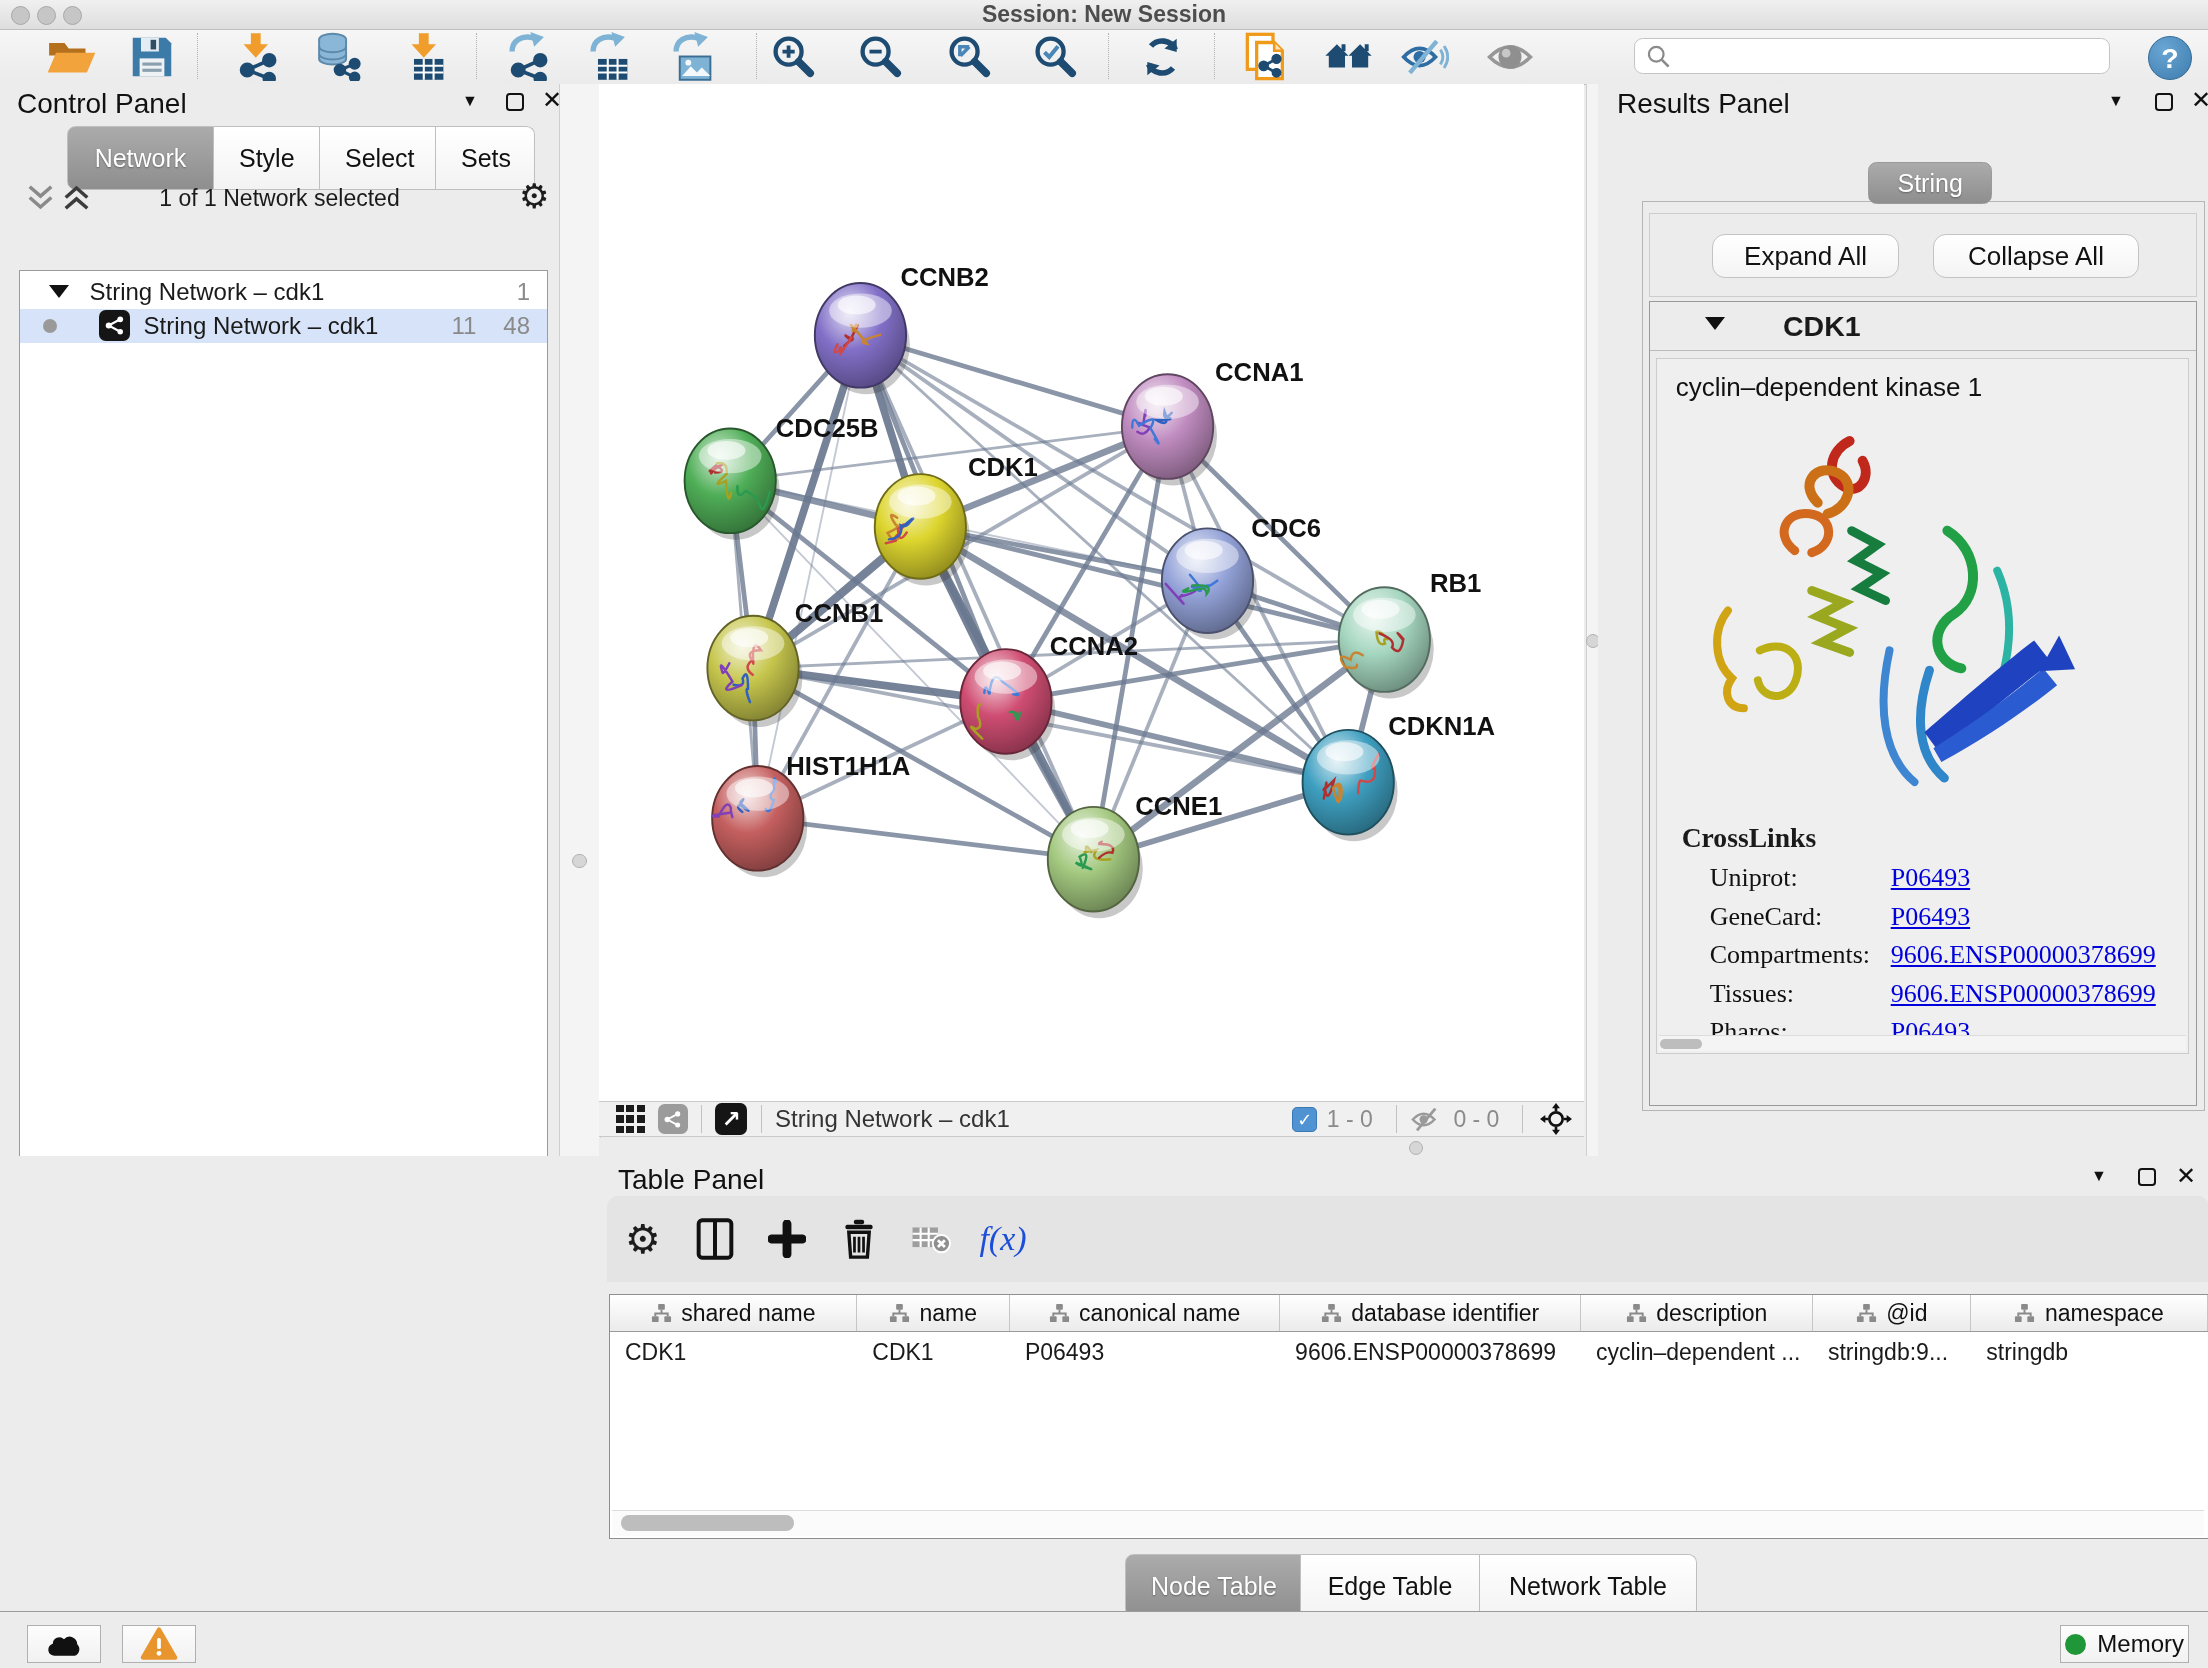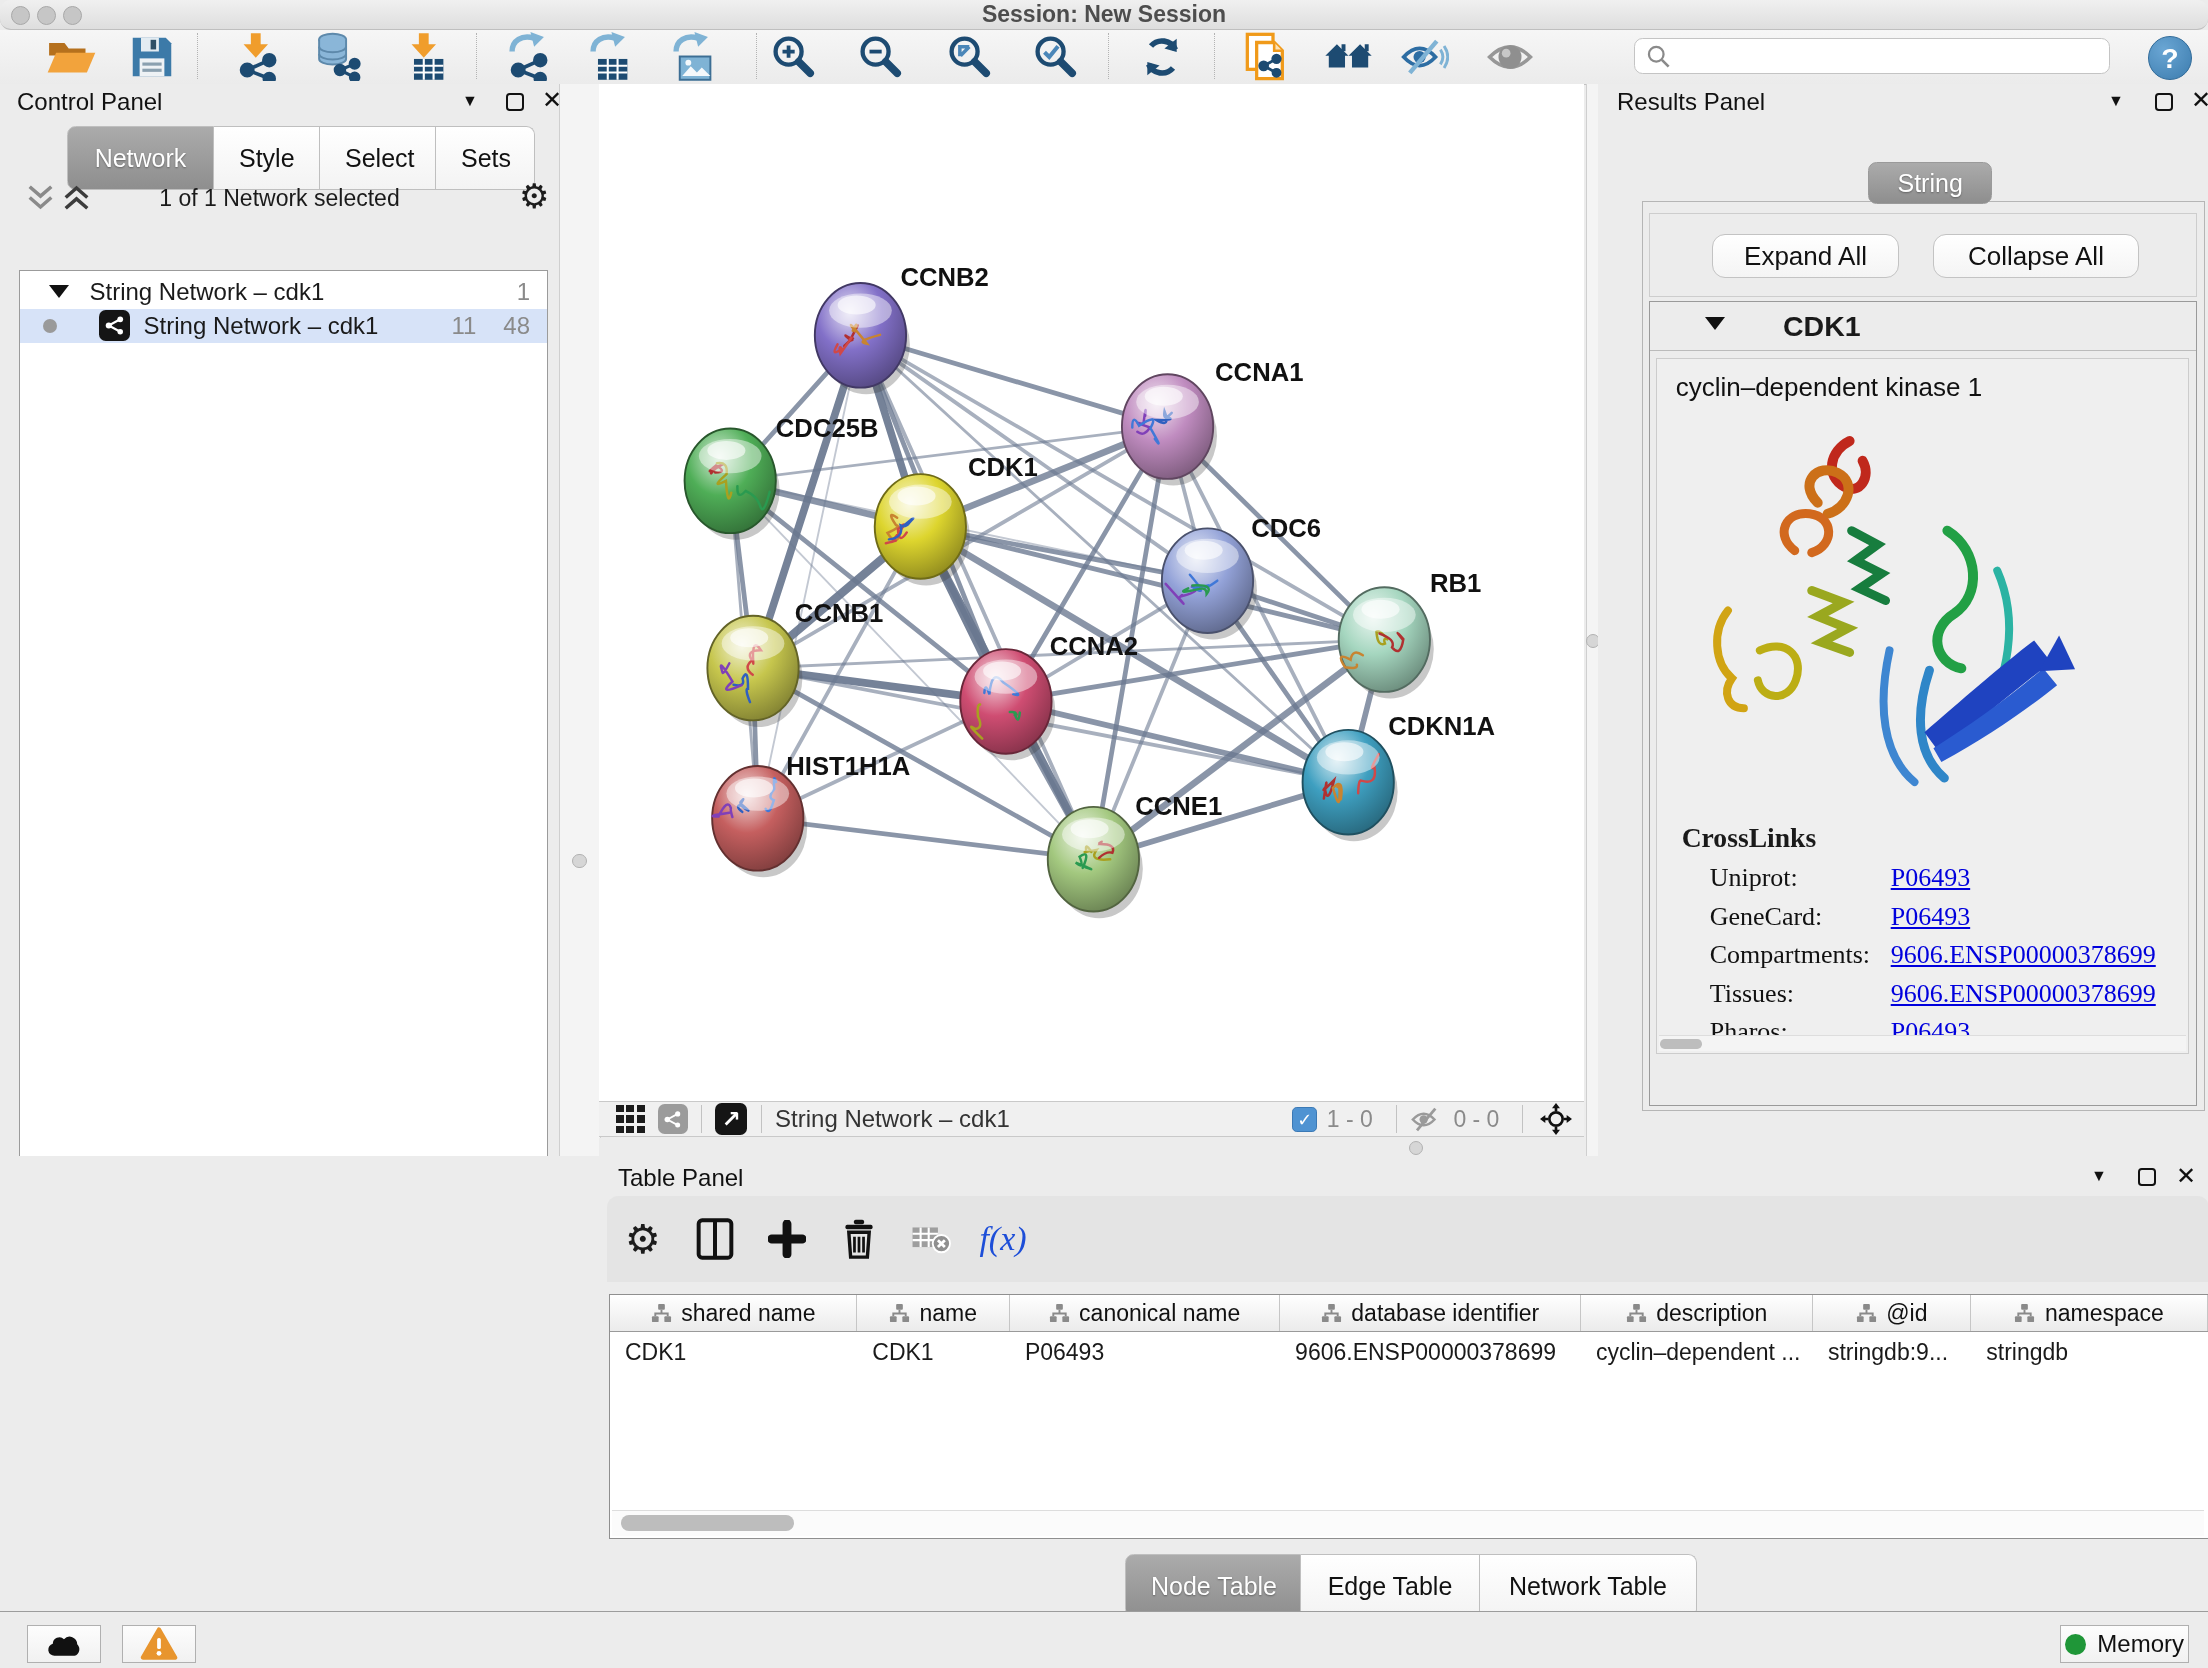--- a/index.html
+++ b/index.html
@@ -2,40 +2,40 @@
 <html style="font-size:15px"><head>
 <meta charset="utf-8">
 <style>
   html,body{margin:0;padding:0;}
   .app{position:relative;width:2208px;height:1668px;background:#ececec;
        font-family:"Liberation Sans","DejaVu Sans",sans-serif;color:#1a1a1a;overflow:hidden;}
   .abs{position:absolute;}
 
   
   .titlebar{left:0;top:0;width:2208px;height:28.5px;background:linear-gradient(#f0f0f0,#dedede);
-            border-bottom:1px solid #bfbfbf;border-radius:11px;}
+            border-bottom:1px solid #bfbfbf;}
   .tl{position:absolute;top:5.7px;width:17px;height:17px;border-radius:50%;
       background:#c6c6c6;border:1px solid #a8a8a8;}
   .win-title{position:absolute;left:0;right:0;top:0;height:28.5px;line-height:28.5px;text-align:center;
              font-size:23px;font-weight:600;color:#4d4d4d;}
 
   
   .toolbar{left:0;top:29.5px;width:2208px;height:54px;background:linear-gradient(#f6f6f6,#ebebeb);
            border-bottom:1px solid #c2c2c2;}
   .tb{position:absolute;top:2.9px;width:70px;height:49px;display:flex;align-items:center;justify-content:center;}
   .tsep{position:absolute;top:3.8px;height:46px;width:0;border-left:1.9px dotted #b3b3b3;}
   .searchbox{position:absolute;left:1634px;top:8.6px;width:476px;height:36px;background:#fff;
              border:1.9px solid #c4c4c4;border-radius:8.6px;display:flex;align-items:center;padding-left:9.5px;box-sizing:border-box;}
   .searchbox input{border:none;outline:none;font-size:21px;flex:1;background:transparent;}
   .helpbtn{position:absolute;left:2148px;top:6.7px;width:42px;height:42px;border-radius:50%;
            background:radial-gradient(circle at 35% 30%,#6aa6d4,#3c7cae);border:1px solid #2f6a99;
            color:#fff;font-size:28.5px;font-weight:700;text-align:center;line-height:42px;}
 
   
-  .panel-title{font-size:24px;color:#111;}
+  .panel-title{font-size:28px;color:#111;}
   .ph-collapse{font-size:16px;color:#111;}
   .ph-float{width:18px;height:18px;border:2.4px solid #111;border-radius:3.8px;box-sizing:border-box;}
   .ph-close{font-size:24px;font-weight:700;color:#111;line-height:19px;}
 
   
   .seg{display:flex;}
   .seg .tab{font-size:25px;line-height:38px;height:38px;padding:12px 25px;background:linear-gradient(#ffffff,#f3f3f3);
             border:1px solid #bfbfbf;border-left-width:0;color:#111;text-align:center;white-space:nowrap;}
   .seg .tab:first-child{border-left-width:1px;border-radius:8.6px 0 0 8.6px;}
   .seg .tab:last-child{border-radius:0 8.6px 8.6px 0;}

